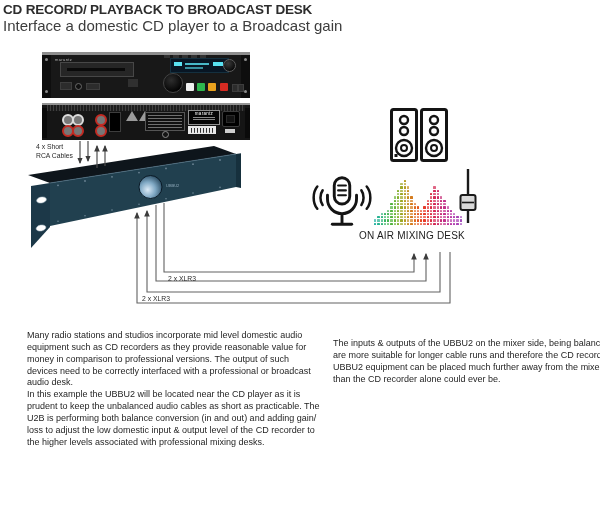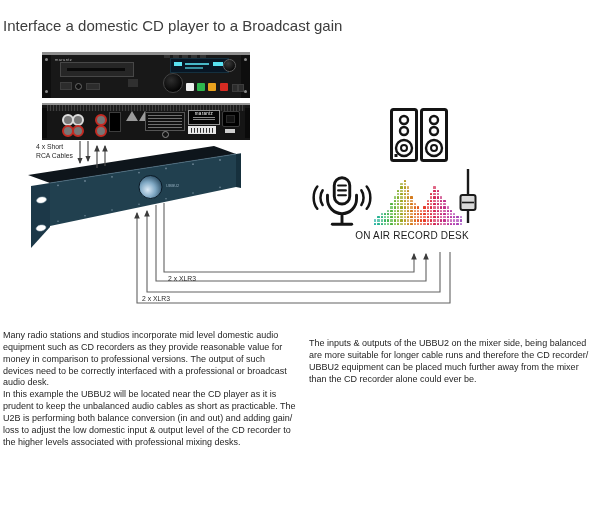--- a/index.html
+++ b/index.html
@@ -55,32 +55,33 @@
   .xlr-label.inner{left:168px;top:275px;}
   .xlr-label.outer{left:142px;top:295px;}
   .mixer-caption{position:absolute;left:342px;top:230px;width:140px;text-align:center;
      font-size:10px;color:#1c1c1c;letter-spacing:0.2px;}
   
   .icon{position:absolute;}
   .equalizer{position:absolute;left:374px;top:170px;height:55px;display:flex;align-items:flex-end;gap:1px;}
   .eq-col{display:flex;flex-direction:column;justify-content:flex-end;gap:1px;}
   .eq-sq{width:2.3px;height:2.3px;border-radius:0.6px;}
   
-  .bodytext{font-size:9px;line-height:11.85px;color:#1f1f1f;}
+  .bodytext{font-size:9px;line-height:11.85px;color:#1f1f1f;margin-left:24px;}
   .bodytext p{margin:0;}
   .bt-left{position:absolute;left:3px;top:330px;width:294px;}
   .bt-right{position:absolute;left:309px;top:338px;width:288px;}
   svg{display:block;}
   .overlay{position:absolute;left:0;top:0;pointer-events:none;}
 </style>
 </head>
 <body>
 
 <div class="page">
 
+  <div class="title">CD RECORD/ PLAYBACK TO BROADCAST DESK</div>
   <div class="subtitle">Interface a domestic CD player to a Broadcast gain</div>
 
   <div class="cd-front">
     <div class="topstrip"></div>
     <div class="ear" style="left:0;"></div>
     <div class="ear" style="left:199px;"></div>
     <div class="screw" style="left:3px;top:6px;"></div>
     <div class="screw" style="left:3px;top:38px;"></div>
     <div class="screw" style="left:202px;top:6px;"></div>
     <div class="screw" style="left:202px;top:38px;"></div>
@@ -486,21 +487,21 @@
         <div class="eq-sq" style="background: rgb(163, 74, 187); opacity: 0.72;"></div>
       </div>
     </div>
 
   <svg class="icon" style="left:459px;top:166px;" width="18" height="60" viewBox="0 0 18 60">
     <line x1="9" y1="3" x2="9" y2="57" stroke="#1a1a1a" stroke-width="2.4"></line>
     <rect x="1.5" y="29" width="15" height="15" rx="2" fill="#d9d9d9" stroke="#1a1a1a" stroke-width="2"></rect>
     <line x1="3" y1="36.5" x2="15" y2="36.5" stroke="#1a1a1a" stroke-width="1.6"></line>
   </svg>
 
-  <div class="mixer-caption">ON AIR RECORD DESK</div>
+  <div class="mixer-caption">ON AIR MIXING DESK</div>
 
   <div class="bodytext bt-left">
     <p>Many radio stations and studios incorporate mid level domestic audio equipment such as CD recorders as they provide reasonable value for money in comparison to professional versions. The output of such devices need to be correctly interfaced with a professional or broadcast audio desk.</p>
     <p>In this example the UBBU2 will be located near the CD player as it is prudent to keep the unbalanced audio cables as short as practicable. The U2B is performing both balance conversion (in and out) and adding gain/ loss to adjust the low domestic input &amp; output level of the CD recorder to the higher levels associated with professional mixing desks.</p>
   </div>
   <div class="bodytext bt-right">
     <p>The inputs &amp; outputs of the UBBU2 on the mixer side, being balanced are more suitable for longer cable runs and therefore the CD recorder/ UBBU2 equipment can be placed much further away from the mixer than the CD recorder alone could ever be.</p>
   </div>
 
 </div>

